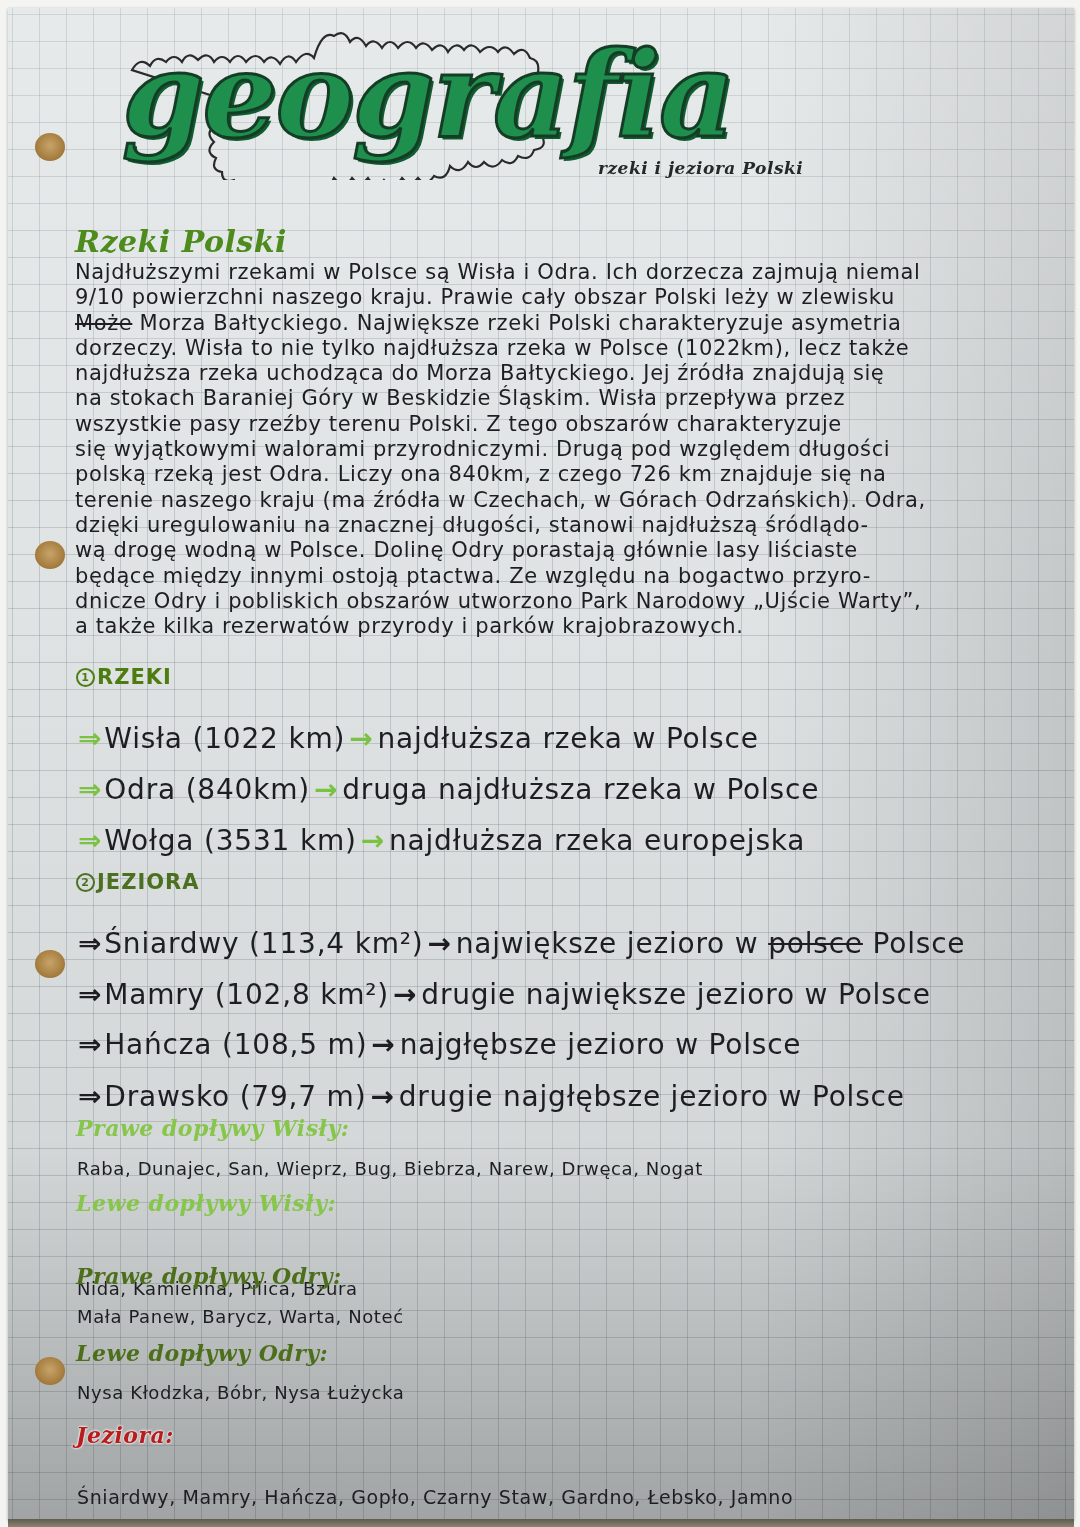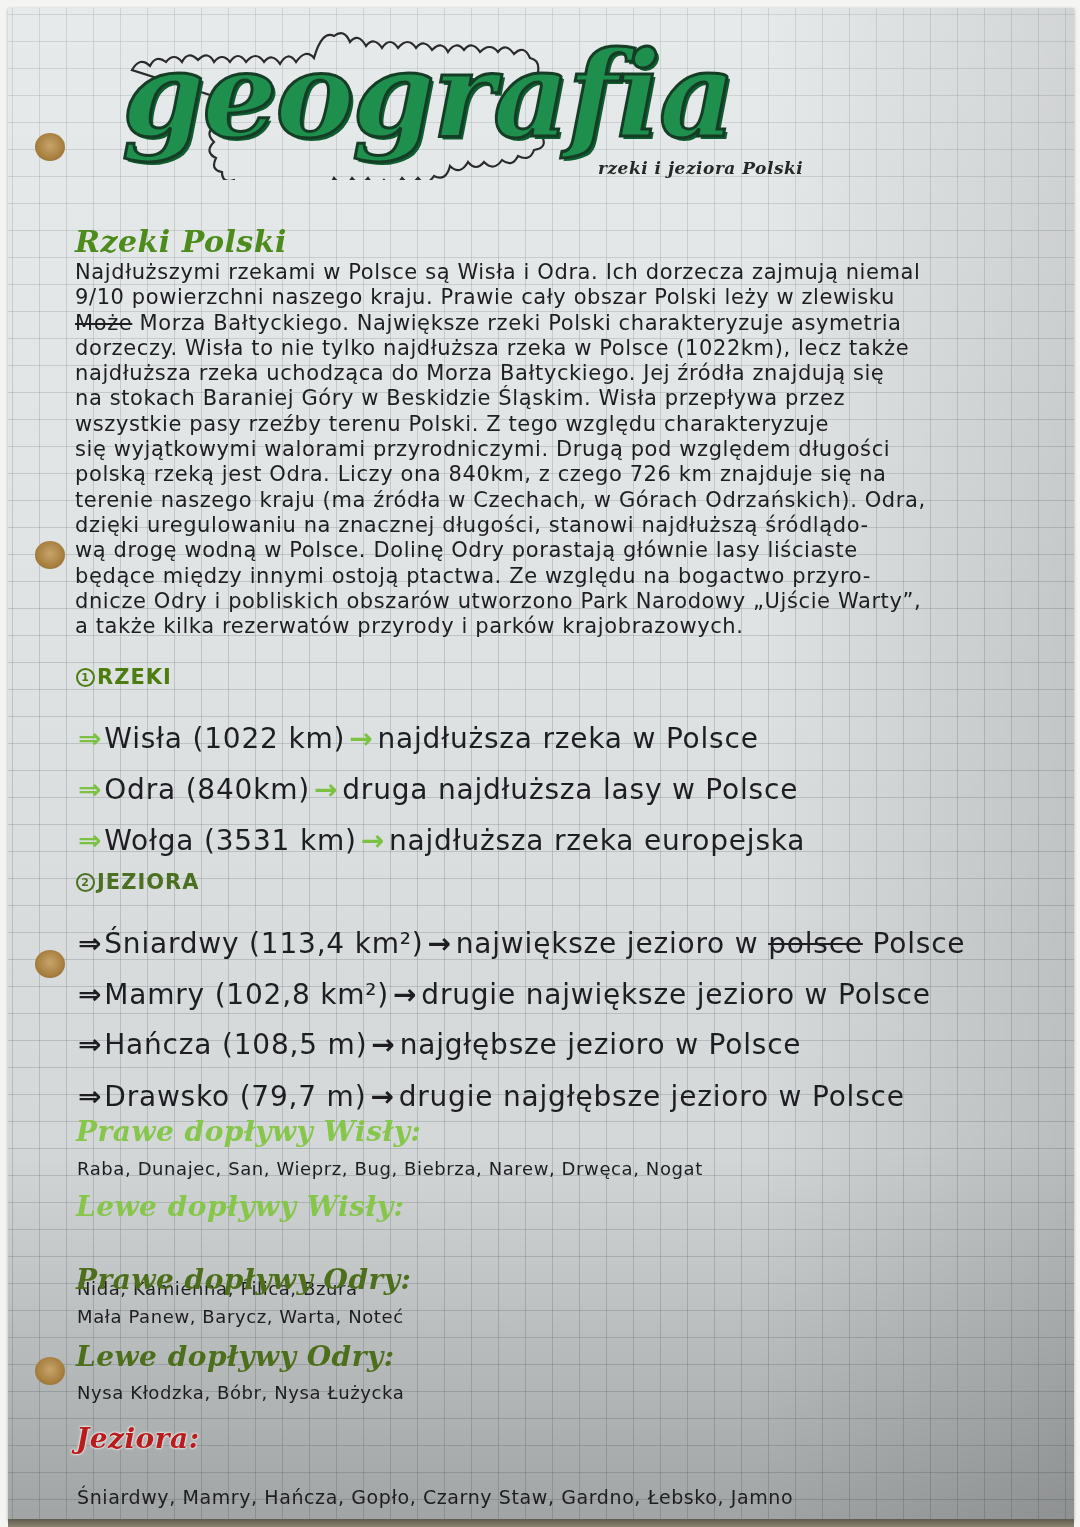--- a/index.html
+++ b/index.html
@@ -74,21 +74,21 @@
   .sec-rzeki { left: 76px; top: 665px; color: #4d7c0f; }
   .sec-jeziora { left: 76px; top: 870px; color: #4a7020; }
   .list-item {
     position: absolute; left: 78px; font-size: 28px; letter-spacing: 0.8px;
     font-family: "DejaVu Sans", sans-serif; color: #1e1e22; white-space: nowrap;
   }
   .dbl-arrow { color: #7cc242; font-weight: bold; margin-right: 2px; }
   .arrow { color: #7cc242; font-weight: bold; margin: 0 4px; }
   .arrow-dark { color: #1e1e22; font-weight: bold; margin: 0 4px; }
   .strike { text-decoration: line-through; text-decoration-thickness: 2px; }
-  .trib-head { position: absolute; left: 76px; font-size: 28px; }
+  .trib-head { position: absolute; left: 76px; font-size: 22px; }
   .trib-list {
     position: absolute; left: 77px; font-size: 18px; letter-spacing: 0.6px;
     font-family: "DejaVu Sans", sans-serif; color: #1e1e22; white-space: nowrap;
   }
   .lime { color: #86c64a; }
   .olive { color: #4d6f1c; font-style: italic; }
   .jez-head { color: #b91c1c; text-shadow: 0 0 3px #fff, 0 0 2px #fff; }
 </style>
 </head>
 <body>
@@ -110,40 +110,40 @@
 <div class="subtitle">rzeki i jeziora Polski</div>
 
 <div class="h-script h-rzeki">Rzeki Polski</div>
 <div class="para">
   <span class="line">Najdłuższymi rzekami w Polsce są Wisła i Odra. Ich dorzecza zajmują niemal</span>
   <span class="line">9/10 powierzchni naszego kraju. Prawie cały obszar Polski leży w zlewisku</span>
   <span class="line"><span class="strike">Może</span> <span>Morza Bałtyckiego. Największe rzeki Polski charakteryzuje asymetria</span></span>
   <span class="line">dorzeczy. Wisła to nie tylko najdłuższa rzeka w Polsce (1022km), lecz także</span>
   <span class="line">najdłuższa rzeka uchodząca do Morza Bałtyckiego. Jej źródła znajdują się</span>
   <span class="line">na stokach Baraniej Góry w Beskidzie Śląskim. Wisła przepływa przez</span>
-  <span class="line">wszystkie pasy rzeźby terenu Polski. Z tego względu charakteryzuje</span>
+  <span class="line">wszystkie pasy rzeźby terenu Polski. Z tego obszarów charakteryzuje</span>
   <span class="line">się wyjątkowymi walorami przyrodniczymi. Drugą pod względem długości</span>
   <span class="line">polską rzeką jest Odra. Liczy ona 840km, z czego 726 km znajduje się na</span>
   <span class="line">terenie naszego kraju (ma źródła w Czechach, w Górach Odrzańskich). Odra,</span>
   <span class="line">dzięki uregulowaniu na znacznej długości, stanowi najdłuższą śródlądo-</span>
   <span class="line">wą drogę wodną w Polsce. Dolinę Odry porastają głównie lasy liściaste</span>
   <span class="line">będące między innymi ostoją ptactwa. Ze względu na bogactwo przyro-</span>
   <span class="line">dnicze Odry i pobliskich obszarów utworzono Park Narodowy „Ujście Warty”,</span>
   <span class="line">a także kilka rezerwatów przyrody i parków krajobrazowych.</span>
 </div>
 
 <div class="section-label sec-rzeki">
   <span class="num-circle">1</span><span>RZEKI</span>
 </div>
 
 <div class="list-item" style="top:722px">
   <span class="dbl-arrow">⇒</span><span>Wisła (1022 km)</span><span class="arrow">→</span><span>najdłuższa rzeka w Polsce</span>
 </div>
 <div class="list-item" style="top:773px">
-  <span class="dbl-arrow">⇒</span><span>Odra (840km)</span><span class="arrow">→</span><span>druga najdłuższa lasy w Polsce</span>
+  <span class="dbl-arrow">⇒</span><span>Odra (840km)</span><span class="arrow">→</span><span>druga najdłuższa rzeka w Polsce</span>
 </div>
 <div class="list-item" style="top:824px">
   <span class="dbl-arrow">⇒</span><span>Wołga (3531 km)</span><span class="arrow">→</span><span>najdłuższa rzeka europejska</span>
 </div>
 
 <div class="section-label sec-jeziora">
   <span class="num-circle">2</span><span>JEZIORA</span>
 </div>
 
 <div class="list-item" style="top:927px">

